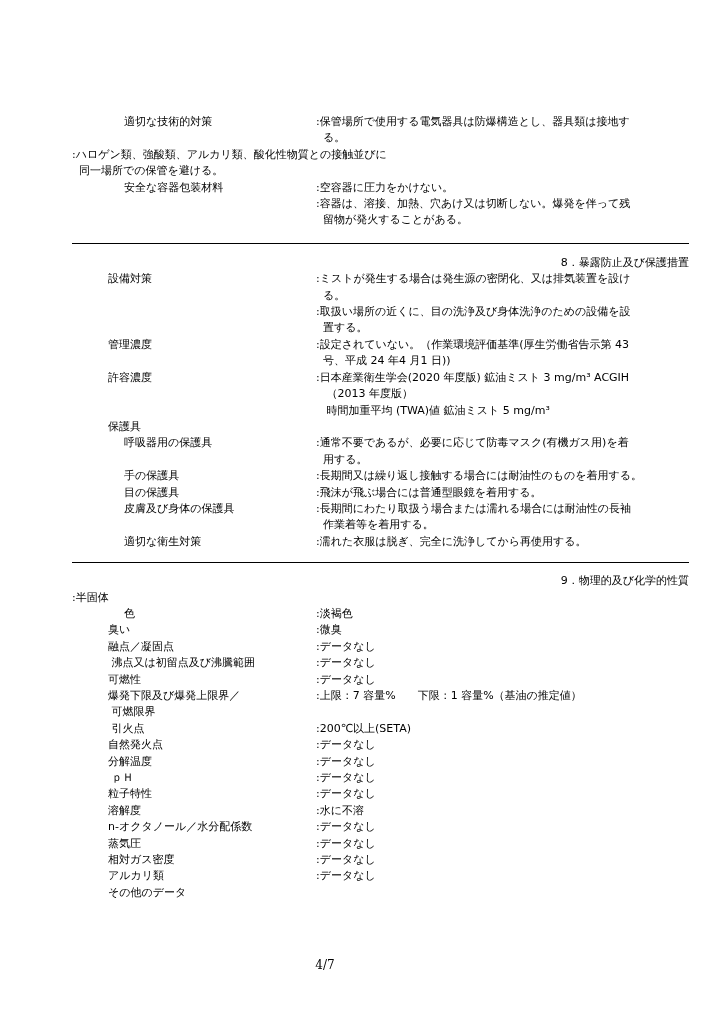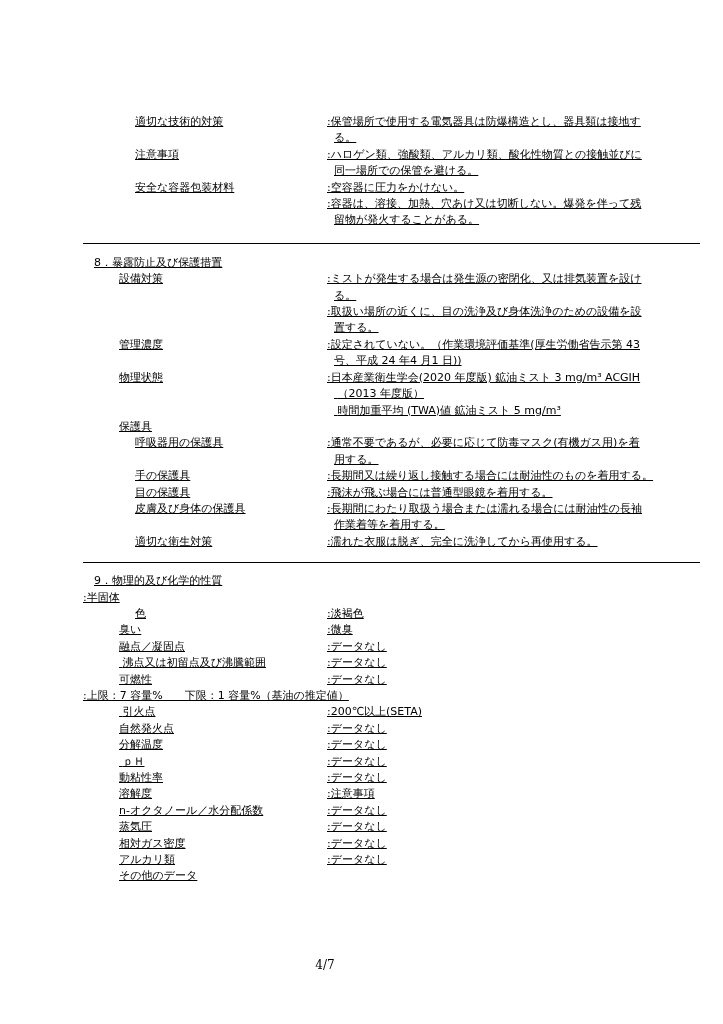--- a/index.html
+++ b/index.html
@@ -3,25 +3,25 @@
 <meta charset="utf-8">
 <style>
   * { margin:0; padding:0; box-sizing:border-box; }
   html, body { background:#ffffff; }
   body {
     width:723px; height:1024px; position:relative; overflow:hidden;
     font-family:"DejaVu Sans","Liberation Sans",sans-serif;
     font-size:11px; line-height:16.4px; color:#000000;
   }
   .page { position:absolute; inset:0; background:#ffffff; }
-  .content { position:absolute; left:83px; top:114px; width:617px;text-decoration:underline; }
+  .content { position:absolute; left:72px; top:114px; width:617px; }
   .divider { border:none; border-top:1px solid #000; height:0; width:100%; }
   .divider.d1 { margin-top:14px; }
   .divider.d2 { margin-top:12px; }
-  .heading { font-size:11px; font-weight:normal; padding-left:11px; white-space:pre-wrap; }
+  .heading { font-size:11px; font-weight:normal; padding-left:11px; white-space:pre-wrap;text-align:right; }
   .sec8 .heading { margin-top:11px; }
   .sec9 .heading { margin-top:10px; }
   .row { display:flex; align-items:flex-start; }
   .label { flex:0 0 244px; white-space:pre-wrap; }
   .label.i1 { padding-left:36px; }
   .label.i2 { padding-left:52px; }
   .value { flex:1 1 auto; min-height:16.4px; }
   .stmt { padding-left:7px; text-indent:-7px; white-space:pre-wrap; }
   .footer {
     position:absolute; left:0; top:958px; width:650px; text-align:center;
@@ -37,21 +37,20 @@
     <section class="sec7">
       <div class="rows">
           <div class="row">
             <div class="label i2">適切な技術的対策</div>
             <div class="value">
               <div class="stmt">:保管場所で使用する電気器具は防爆構造とし、器具類は接地す
 る。</div>
             </div>
           </div>
           <div class="row">
-            <div class="label i2">注意事項</div>
             <div class="value">
               <div class="stmt">:ハロゲン類、強酸類、アルカリ類、酸化性物質との接触並びに
 同一場所での保管を避ける。</div>
             </div>
           </div>
           <div class="row">
             <div class="label i2">安全な容器包装材料</div>
             <div class="value">
               <div class="stmt">:空容器に圧力をかけない。</div>
               <div class="stmt">:容器は、溶接、加熱、穴あけ又は切断しない。爆発を伴って残
@@ -76,21 +75,21 @@
             </div>
           </div>
           <div class="row">
             <div class="label i1">管理濃度</div>
             <div class="value">
               <div class="stmt">:設定されていない。（作業環境評価基準(厚生労働省告示第 43
 号、平成 24 年4 月1 日))</div>
             </div>
           </div>
           <div class="row">
-            <div class="label i1">物理状態</div>
+            <div class="label i1">許容濃度</div>
             <div class="value">
               <div class="stmt">:日本産業衛生学会(2020 年度版) 鉱油ミスト 3 mg/m³ ACGIH
  （2013 年度版）
  時間加重平均 (TWA)値 鉱油ミスト 5 mg/m³</div>
             </div>
           </div>
           <div class="row">
             <div class="label i1">保護具</div>
             <div class="value"></div>
           </div>
@@ -163,20 +162,22 @@
               <div class="stmt">:データなし</div>
             </div>
           </div>
           <div class="row">
             <div class="label i1">可燃性</div>
             <div class="value">
               <div class="stmt">:データなし</div>
             </div>
           </div>
           <div class="row">
+            <div class="label i1">爆発下限及び爆発上限界／
+ 可燃限界</div>
             <div class="value">
               <div class="stmt">:上限：7 容量%　　下限：1 容量%（基油の推定値）</div>
             </div>
           </div>
           <div class="row">
             <div class="label i1"> 引火点</div>
             <div class="value">
               <div class="stmt">:200℃以上(SETA)</div>
             </div>
           </div>
@@ -192,29 +193,29 @@
               <div class="stmt">:データなし</div>
             </div>
           </div>
           <div class="row">
             <div class="label i1"> ｐＨ</div>
             <div class="value">
               <div class="stmt">:データなし</div>
             </div>
           </div>
           <div class="row">
-            <div class="label i1">動粘性率</div>
+            <div class="label i1">粒子特性</div>
             <div class="value">
               <div class="stmt">:データなし</div>
             </div>
           </div>
           <div class="row">
             <div class="label i1">溶解度</div>
             <div class="value">
-              <div class="stmt">:注意事項</div>
+              <div class="stmt">:水に不溶</div>
             </div>
           </div>
           <div class="row">
             <div class="label i1">n-オクタノール／水分配係数</div>
             <div class="value">
               <div class="stmt">:データなし</div>
             </div>
           </div>
           <div class="row">
             <div class="label i1">蒸気圧</div>

